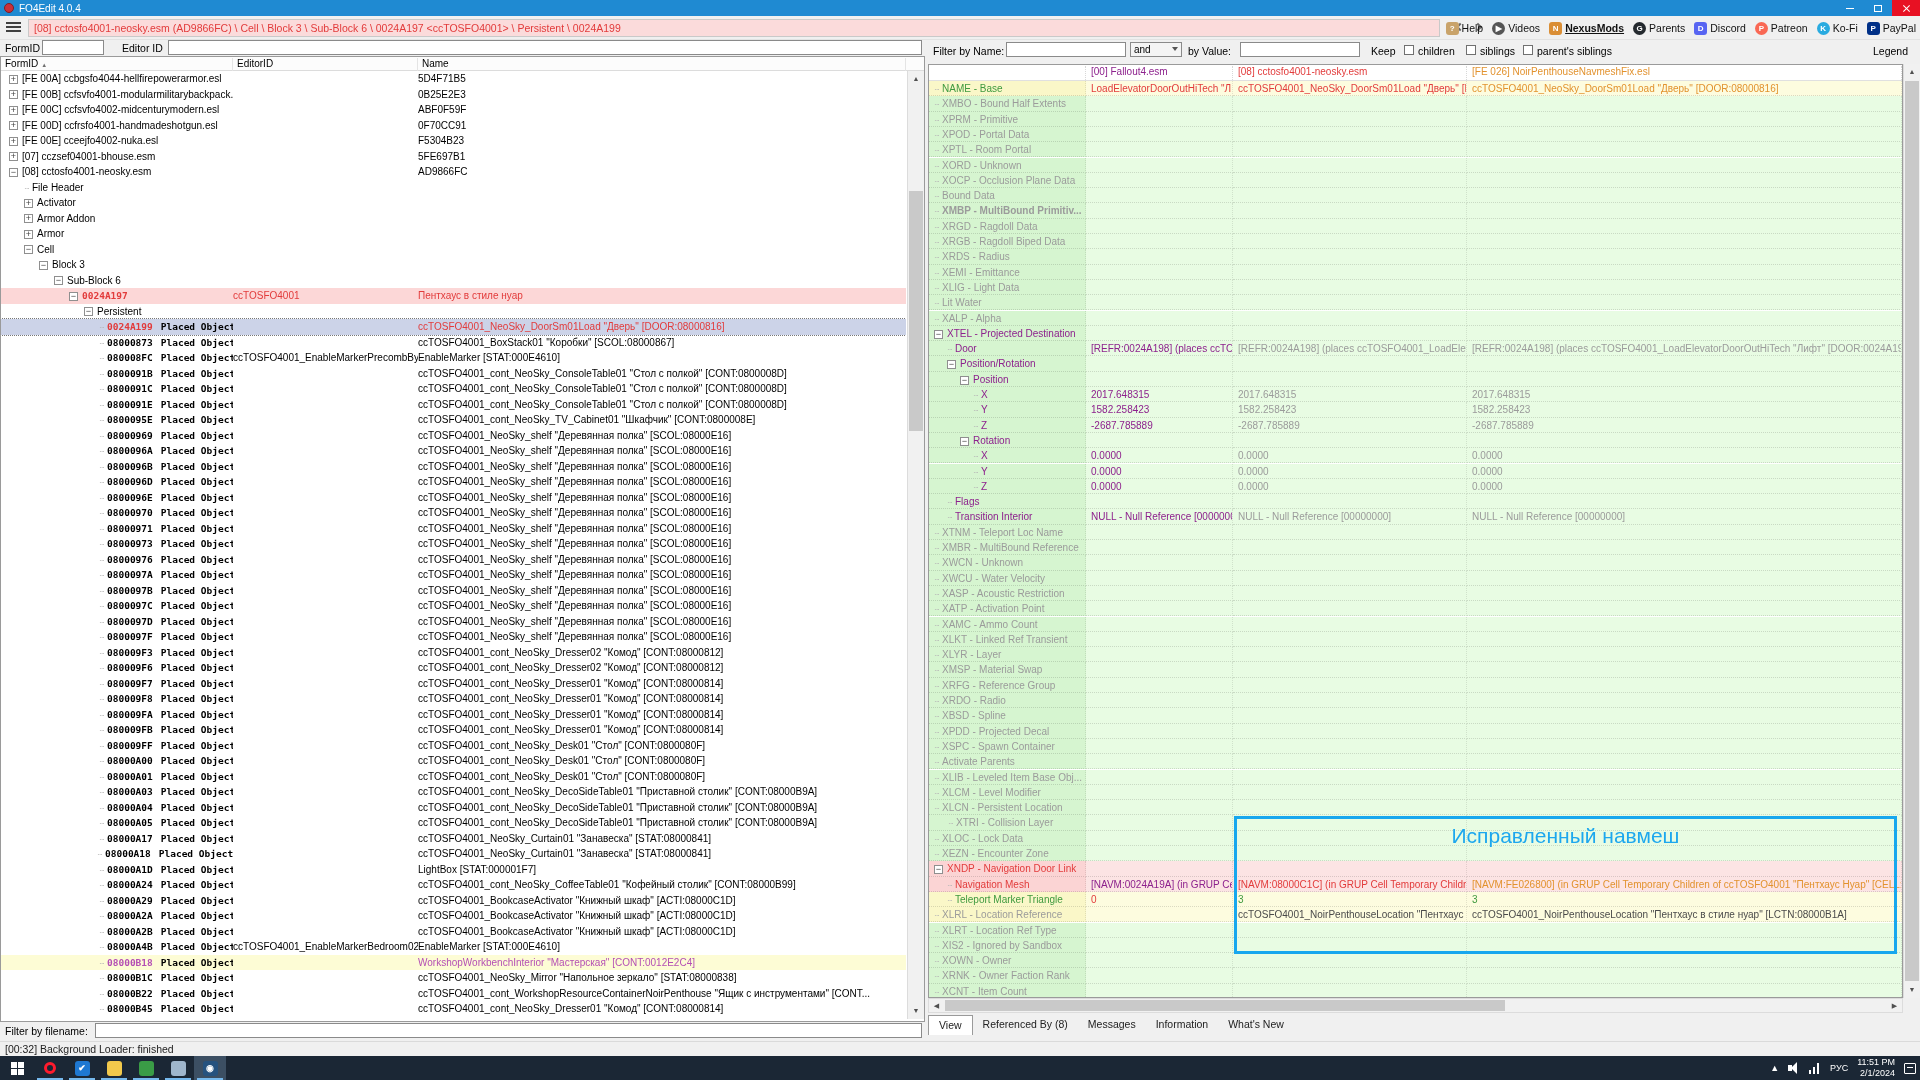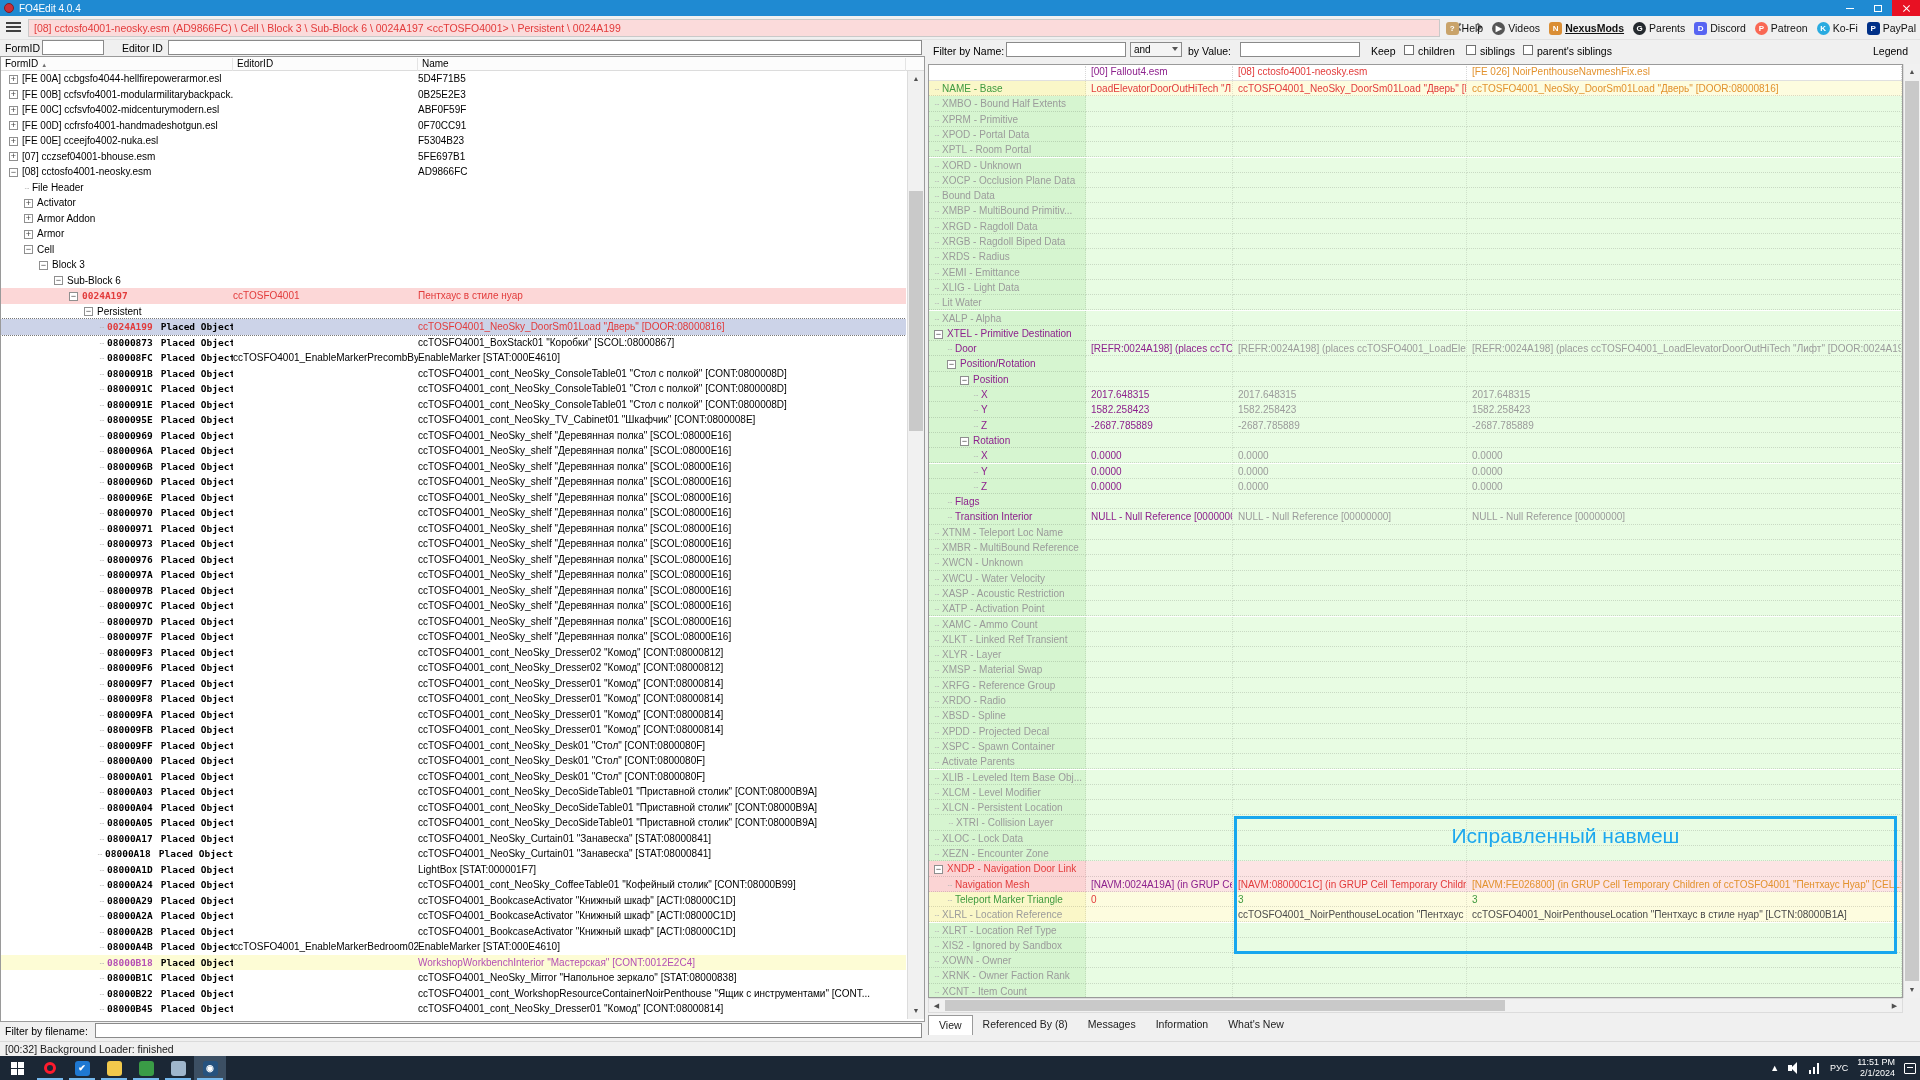--- a/index.html
+++ b/index.html
@@ -624,21 +624,21 @@
             <div class="gc gcv gc2"></div>
             <div class="gc gcv gc3"></div>
           </div>
           <div class="grow bg-g" style="top: 107.1px;">
             <div class="gc gc0" style="padding-left: 5px;"><span class="dots">···</span><span style="color: rgb(155, 155, 155);">Bound Data</span></div>
             <div class="gc gcv gc1"></div>
             <div class="gc gcv gc2"></div>
             <div class="gc gcv gc3"></div>
           </div>
           <div class="grow bg-g" style="top: 122.4px;">
-            <div class="gc gc0" style="padding-left: 5px;"><span class="dots">···</span><span style="color: rgb(155, 155, 155);">XMBP - MultiBound Primitiv...</span></div>
+            <div class="gc gc0" style="padding-left: 5px;"><span class="dots">···</span><span style="color: rgb(155, 155, 155); font-weight: bold;">XMBP - MultiBound Primitiv...</span></div>
             <div class="gc gcv gc1"></div>
             <div class="gc gcv gc2"></div>
             <div class="gc gcv gc3"></div>
           </div>
           <div class="grow bg-g" style="top: 137.7px;">
             <div class="gc gc0" style="padding-left: 5px;"><span class="dots">···</span><span style="color: rgb(155, 155, 155);">XRGD - Ragdoll Data</span></div>
             <div class="gc gcv gc1"></div>
             <div class="gc gcv gc2"></div>
             <div class="gc gcv gc3"></div>
           </div>
@@ -672,21 +672,21 @@
             <div class="gc gcv gc2"></div>
             <div class="gc gcv gc3"></div>
           </div>
           <div class="grow bg-g" style="top: 229.5px;">
             <div class="gc gc0" style="padding-left: 5px;"><span class="dots">···</span><span style="color: rgb(155, 155, 155);">XALP - Alpha</span></div>
             <div class="gc gcv gc1"></div>
             <div class="gc gcv gc2"></div>
             <div class="gc gcv gc3"></div>
           </div>
           <div class="grow bg-g" style="top: 244.8px;">
-            <div class="gc gc0" style="padding-left: 5px;"><span class="glyph">−</span><span style="color: rgb(141, 33, 141);">XTEL - Primitive Destination</span></div>
+            <div class="gc gc0" style="padding-left: 5px;"><span class="glyph">−</span><span style="color: rgb(141, 33, 141);">XTEL - Projected Destination</span></div>
             <div class="gc gcv gc1"></div>
             <div class="gc gcv gc2"></div>
             <div class="gc gcv gc3"></div>
           </div>
           <div class="grow bg-g" style="top: 260.1px;">
             <div class="gc gc0" style="padding-left: 18px;"><span class="dots">···</span><span style="color: rgb(141, 33, 141);">Door</span></div>
             <div class="gc gcv gc1" style="color: rgb(141, 33, 141);">[REFR:0024A198] (places ccTOSF...</div>
             <div class="gc gcv gc2" style="color: rgb(155, 155, 155);">[REFR:0024A198] (places ccTOSFO4001_LoadElevatorD...</div>
             <div class="gc gcv gc3" style="color: rgb(155, 155, 155);">[REFR:0024A198] (places ccTOSFO4001_LoadElevatorDoorOutHiTech "Лифт" [DOOR:0024A19B] in GRUP Cell</div>
           </div>

